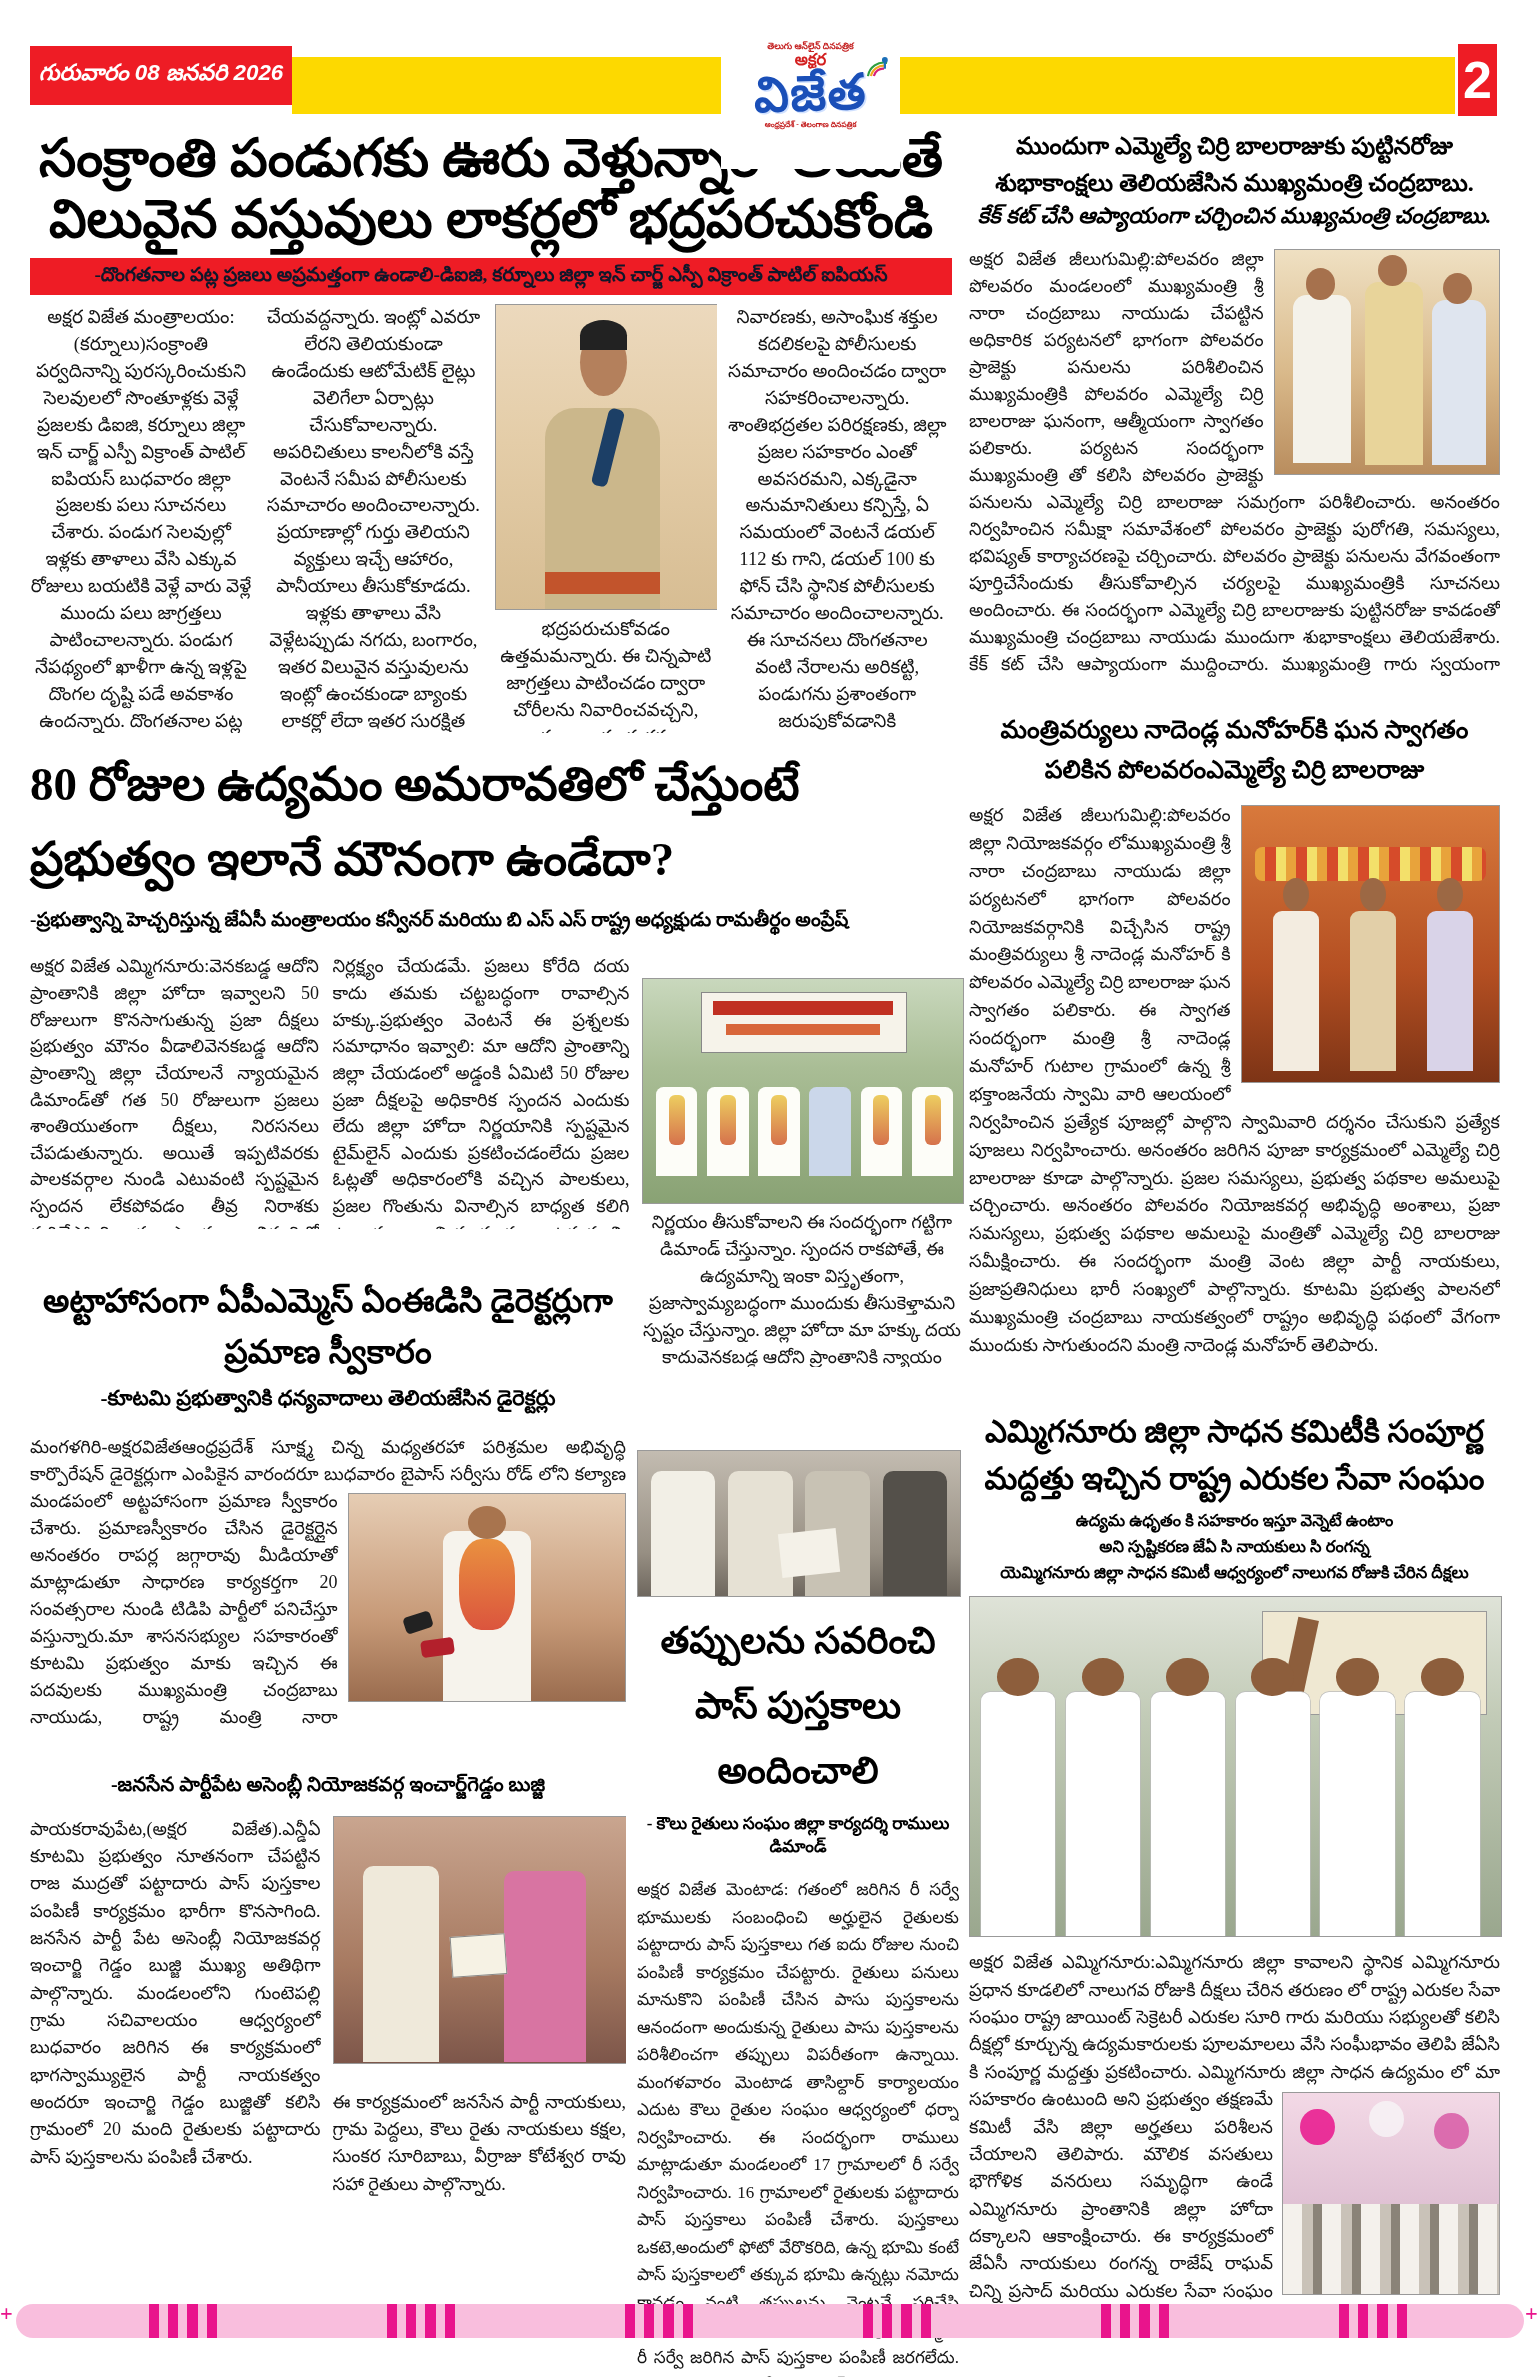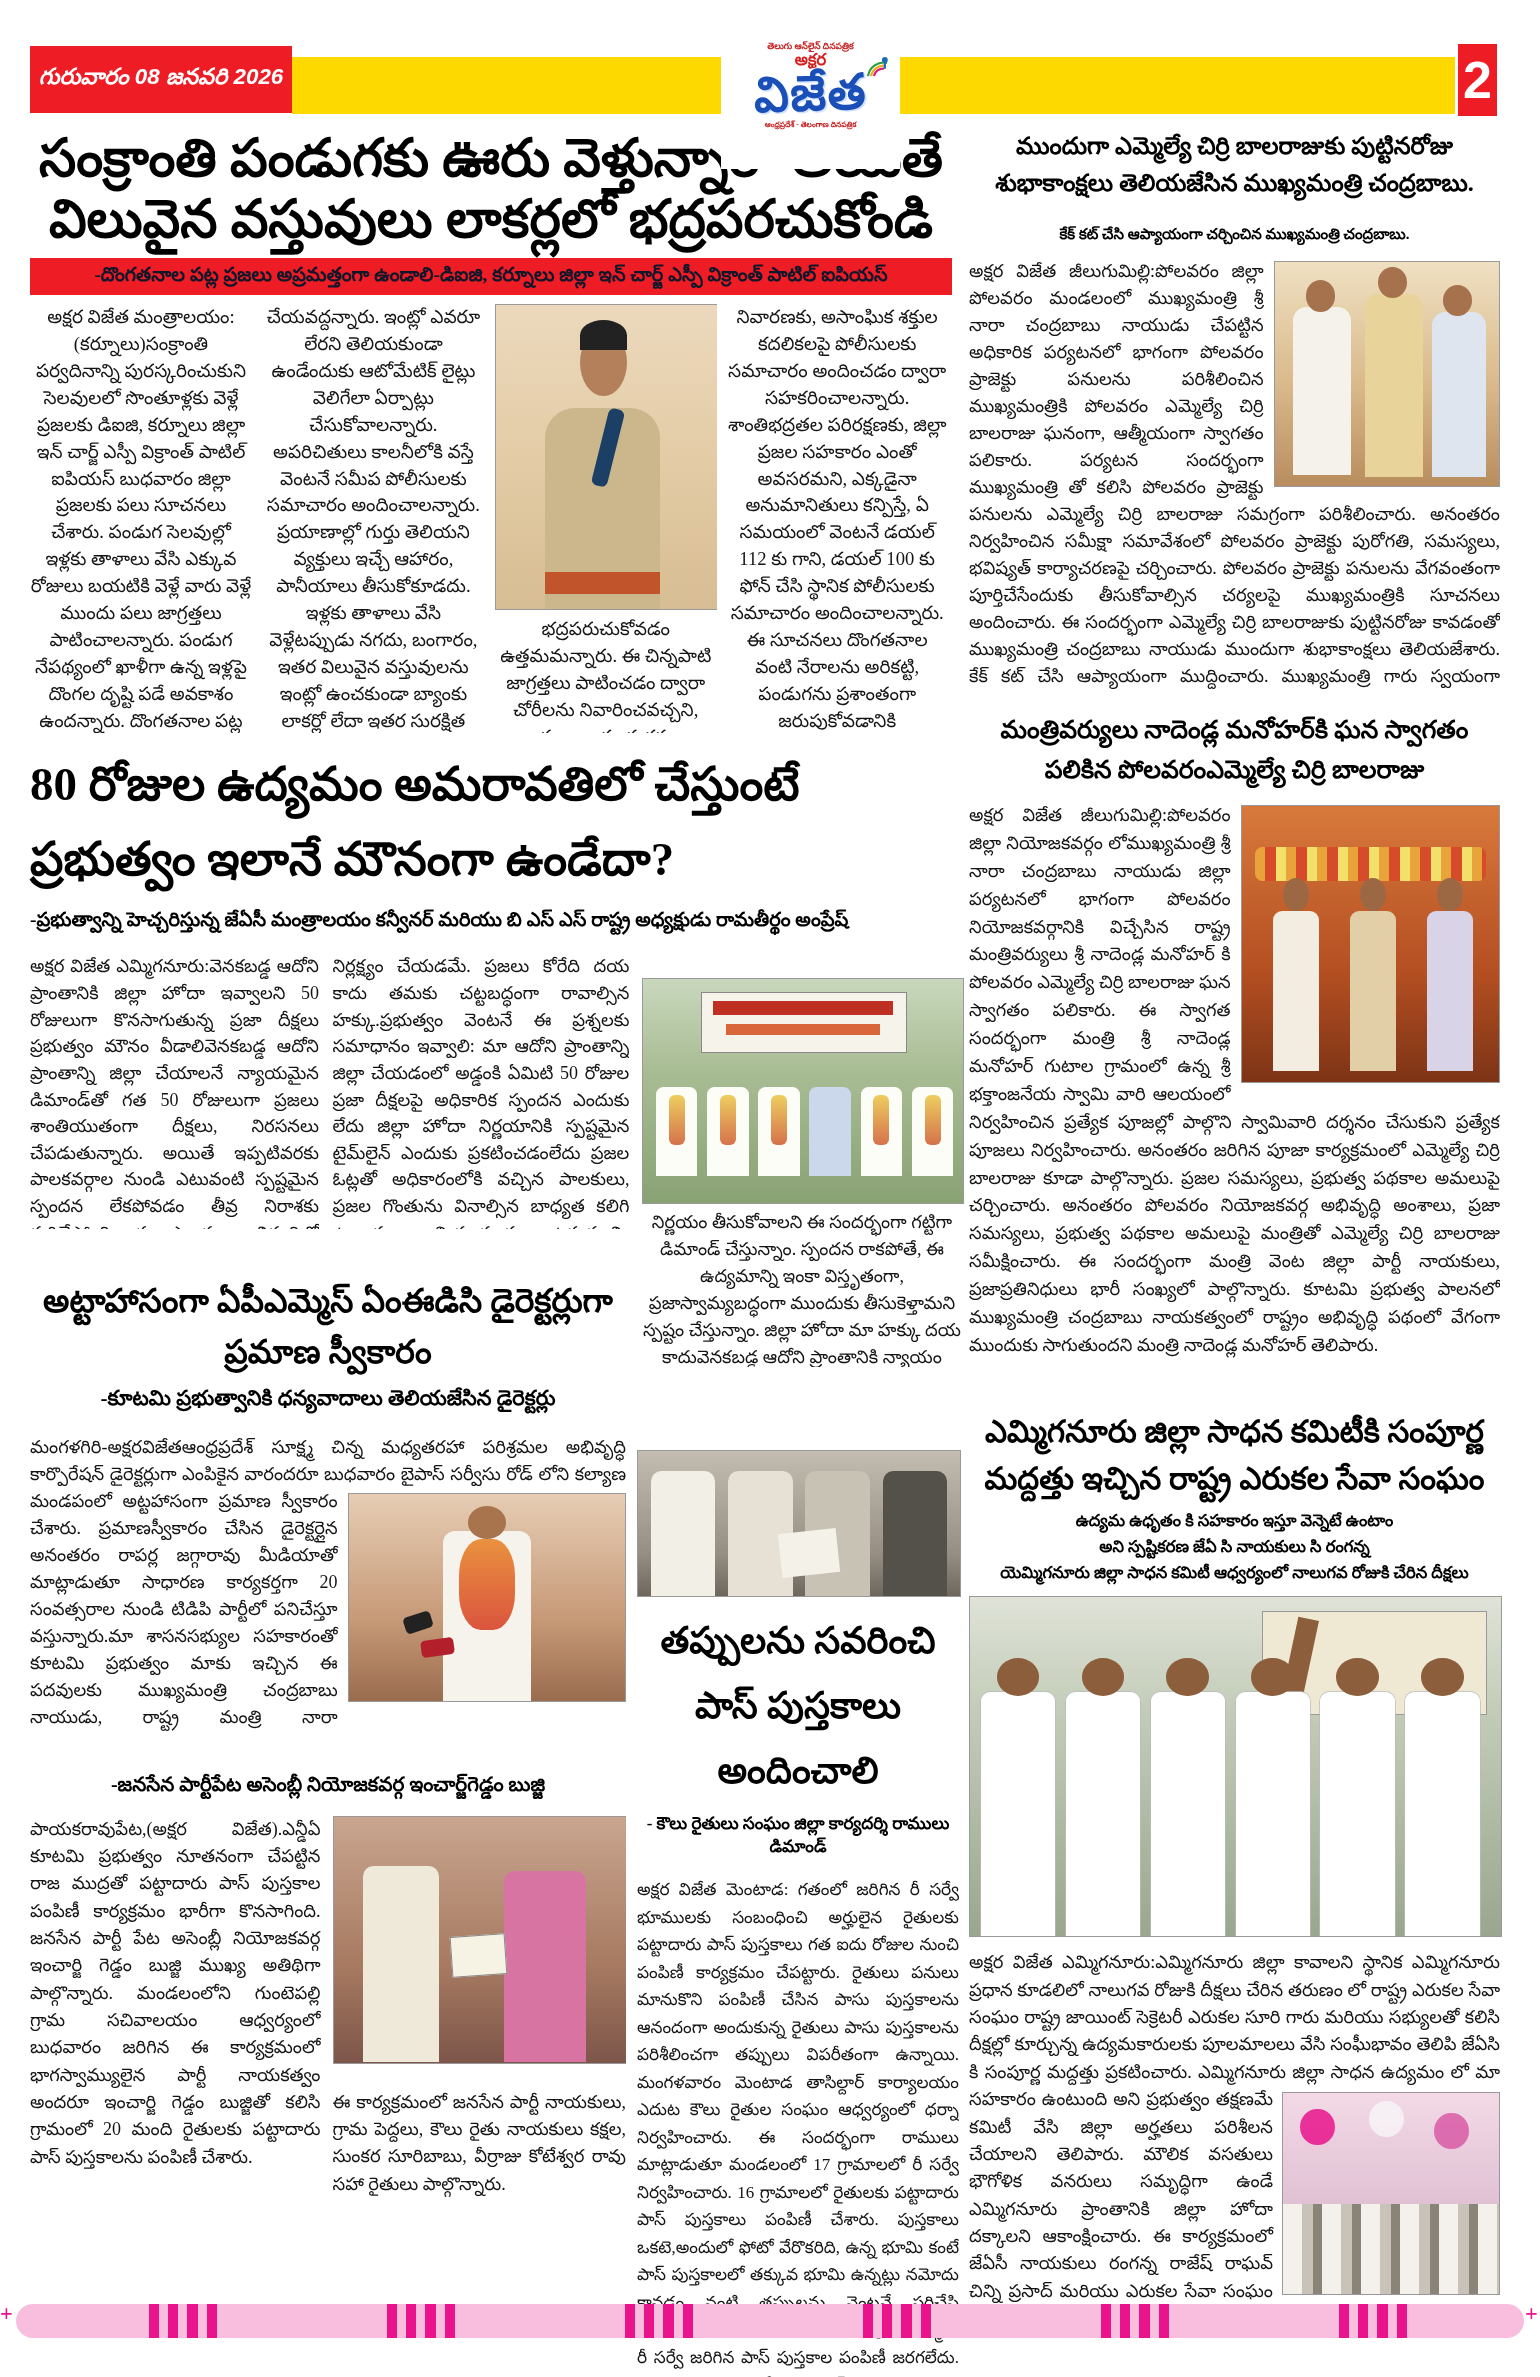--- a/index.html
+++ b/index.html
@@ -1,20 +1,20 @@
 <!DOCTYPE html>
 <html style="font-size:12px"><head>
 <meta charset="utf-8">
 <style>
   html,body{margin:0;padding:0;background:#ffffff;}
   .page{position:relative;width:1541px;height:2377px;background:#fff;overflow:hidden;
         font-family:"Liberation Serif", serif;color:#111;}
   .abs{position:absolute;}
   
-  .date-box{left:30px;top:46px;width:262px;height:67px;background:#ee1c25;color:#fff;
+  .date-box{left:30px;top:46px;width:262px;height:59px;background:#ee1c25;color:#fff;
     display:flex;align-items:center;justify-content:center;font-weight:bold;font-style:italic;
     font-size:22.4px;white-space:nowrap;overflow:hidden;font-family:"Liberation Sans",sans-serif;}
   .yellow-bar{left:292px;top:57px;width:1163px;height:57px;background:#fdd900;}
   .masthead{left:721px;top:42px;width:179px;height:127px;background:#fff;text-align:center;z-index:3;}
   .mast-tagline{font-size:9px;color:#c52222;font-weight:bold;line-height:1.1;}
   .mast-prefix{font-size:16.4px;color:#d31f1f;font-weight:bold;line-height:1.0;}
   .mast-title{font-size:49px;font-weight:900;color:#1a4fb8;line-height:1.05;
     text-shadow:1.5px 1.5px 0 #cfe0ff,-0.7px -0.7px 0 #ffffff;letter-spacing:1.5px;transform:rotate(-2deg);}
   .mast-subline{font-size:7.5px;color:#c52222;font-weight:bold;}
   .peacock{position:absolute;right:10.4px;top:12px;width:25px;height:25px;}
@@ -121,21 +121,21 @@
             <div class="belt"></div>
         </div>
         <div class="bodytext center" style="font-size:18.6px;line-height:1.45;margin-top:6px;">భద్రపరుచుకోవడం ఉత్తమమన్నారు. ఈ చిన్నపాటి జాగ్రత్తలు పాటించడం ద్వారా చోరీలను నివారించవచ్చని, తద్వారా పండుగను ప్రశాంతంగా జరుపుకోవచ్చన్నారు. నేరాల</div>
       </div>
       <div class="bodytext center clip" style="width:220px;font-size:18.6px;line-height:1.45;">నివారణకు, అసాంఘిక శక్తుల కదలికలపై పోలీసులకు సమాచారం అందించడం ద్వారా సహకరించాలన్నారు. శాంతిభద్రతల పరిరక్షణకు, జిల్లా ప్రజల సహకారం ఎంతో అవసరమని, ఎక్కడైనా అనుమానితులు కన్పిస్తే, ఏ సమయంలో వెంటనే డయల్ 112 కు గాని, డయల్ 100 కు ఫోన్ చేసి స్థానిక పోలీసులకు సమాచారం అందించాలన్నారు. ఈ సూచనలు దొంగతనాల వంటి నేరాలను అరికట్టి, పండుగను ప్రశాంతంగా జరుపుకోవడానికి సహాయపడతాయని డిఐజి కర్నూలు జిల్లా ఇన్ చార్జ్ ఎస్పీ విక్రాంత్ పాటిల్ ఐపియస్ తెలిపారు. జిల్లా పోలీసు కార్యాలయం, కర్నూలు.</div>
     </div>
   </div>
 
   <div class="abs" style="left:969px;top:128px;width:531px;">
     <div class="headline center" style="font-size:24px;line-height:1.55;">ముందుగా ఎమ్మెల్యే చిర్రి బాలరాజుకు పుట్టినరోజు శుభాకాంక్షలు తెలియజేసిన ముఖ్యమంత్రి చంద్రబాబు.</div>
-    <div class="byline" style="margin-top:24px;font-size:15px;">కేక్ కట్ చేసి ఆప్యాయంగా చర్చించిన ముఖ్యమంత్రి చంద్రబాబు.</div>
+    <div class="byline" style="margin-top:1px;font-size:22px;font-style:italic;">కేక్ కట్ చేసి ఆప్యాయంగా చర్చించిన ముఖ్యమంత్రి చంద్రబాబు.</div>
     <div class="bodytext clip" style="margin-top:12px;height:434px;font-size:18px;line-height:1.5;">
       <span class="photo ph-cake" style="float:right;width:224px;height:224px;margin:3px 0 7.5px 10.4px;display:block;">
         <span class="p1"></span>
           <span class="p2"></span>
           <span class="p3"></span>
           <span class="h1"></span>
           <span class="h2"></span>
           <span class="h3"></span>
       </span>
       <span>అక్షర విజేత జీలుగుమిల్లి:పోలవరం జిల్లా పోలవరం మండలంలో ముఖ్యమంత్రి శ్రీ నారా చంద్రబాబు నాయుడు చేపట్టిన అధికారిక పర్యటనలో భాగంగా పోలవరం ప్రాజెక్టు పనులను పరిశీలించిన ముఖ్యమంత్రికి పోలవరం ఎమ్మెల్యే చిర్రి బాలరాజు ఘనంగా, ఆత్మీయంగా స్వాగతం పలికారు. పర్యటన సందర్భంగా ముఖ్యమంత్రి తో కలిసి పోలవరం ప్రాజెక్టు పనులను ఎమ్మెల్యే చిర్రి బాలరాజు సమగ్రంగా పరిశీలించారు. అనంతరం నిర్వహించిన సమీక్షా సమావేశంలో పోలవరం ప్రాజెక్టు పురోగతి, సమస్యలు, భవిష్యత్ కార్యాచరణపై చర్చించారు. పోలవరం ప్రాజెక్టు పనులను వేగవంతంగా పూర్తిచేసేందుకు తీసుకోవాల్సిన చర్యలపై ముఖ్యమంత్రికి సూచనలు అందించారు. ఈ సందర్భంగా ఎమ్మెల్యే చిర్రి బాలరాజుకు పుట్టినరోజు కావడంతో ముఖ్యమంత్రి చంద్రబాబు నాయుడు ముందుగా శుభాకాంక్షలు తెలియజేశారు. కేక్ కట్ చేసి ఆప్యాయంగా ముద్దించారు. ముఖ్యమంత్రి గారు స్వయంగా ముందుకు వచ్చి శుభాకాంక్షలు తెలియజేయడం పట్ల ఎమ్మెల్యే హర్షం వ్యక్తం చేశారు. ఈ కార్యక్రమంలో పలువురు రాష్ట్ర మంత్రులు, ఎమ్మెల్యేలు, కూటమి నాయకులు, ఉన్నతాధికారులు పాల్గొని విజయవంతం చేశారు.</span>

